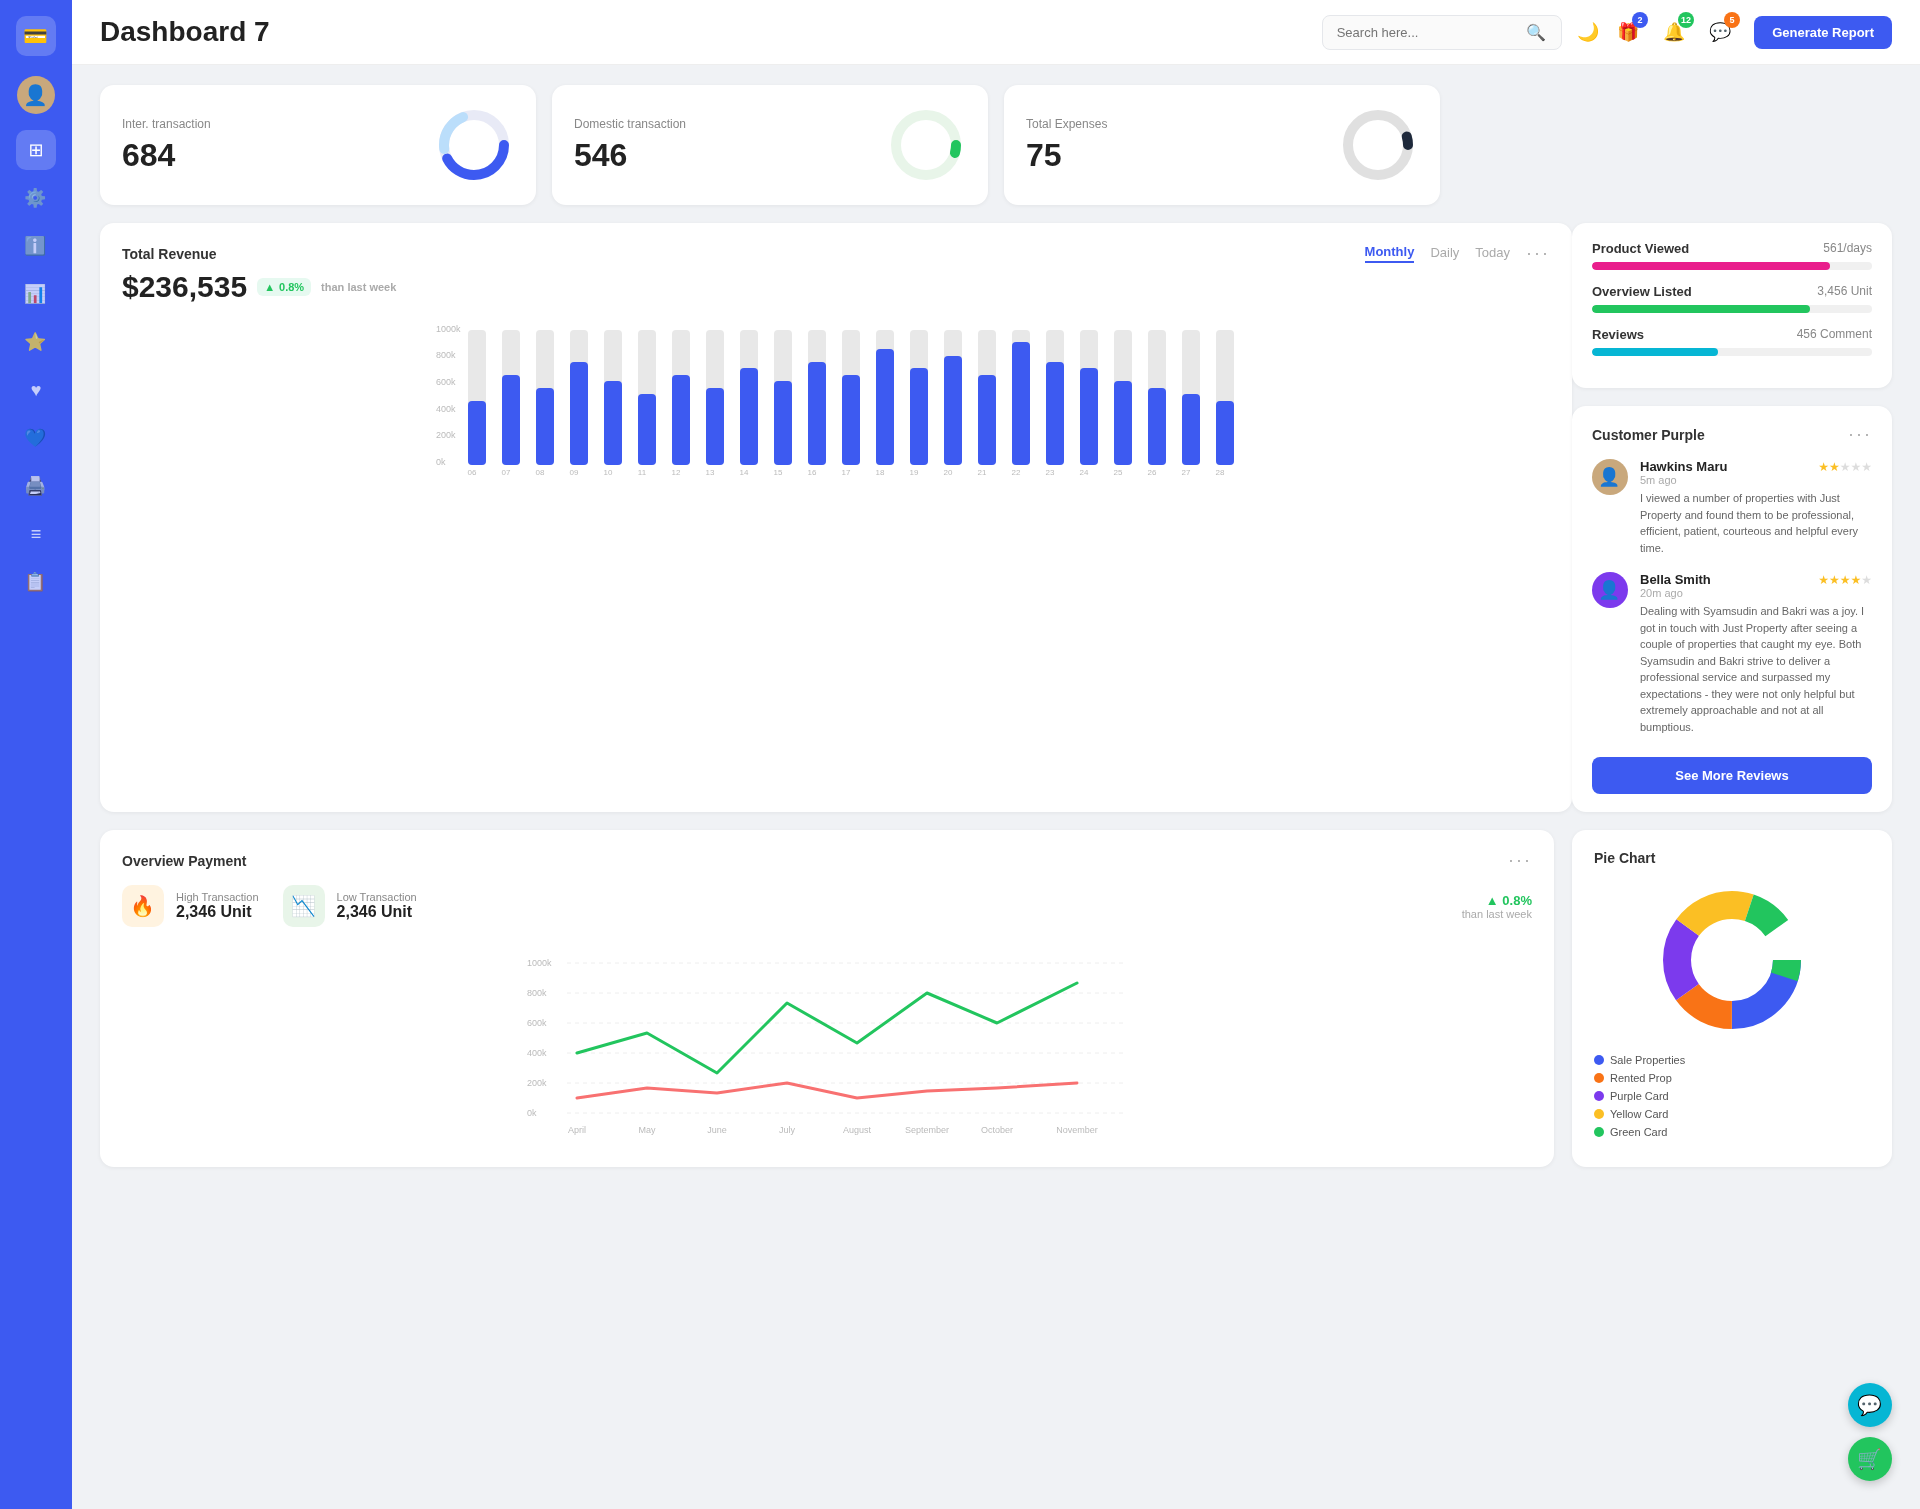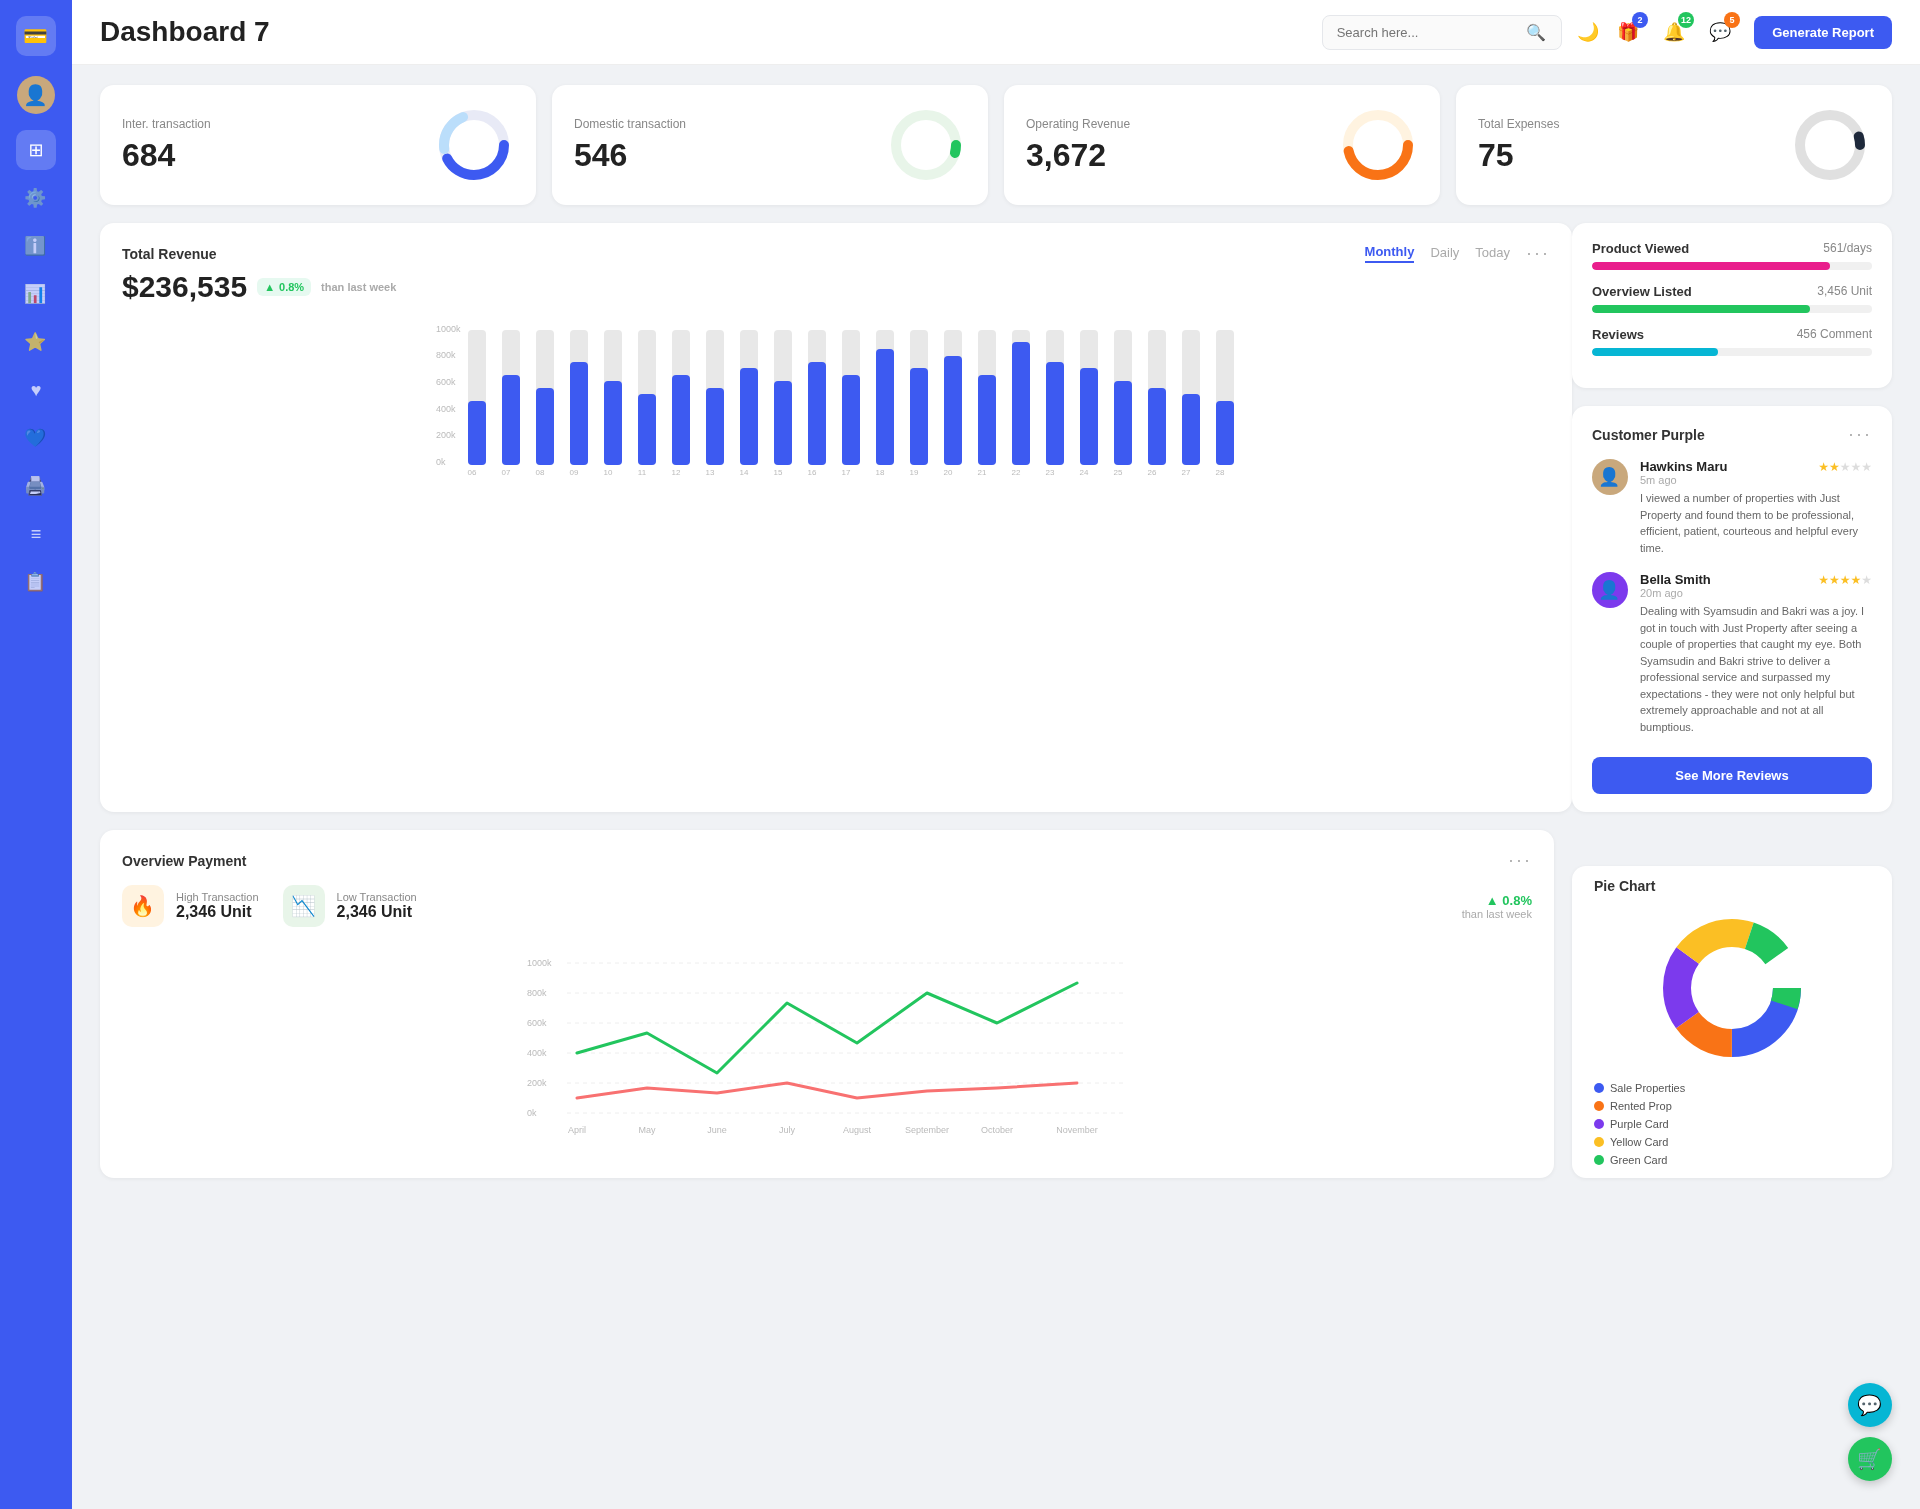--- a/index.html
+++ b/index.html
@@ -177,21 +177,21 @@
     .stat-box-label { font-size: 11px; color: #888; }
     .stat-box-value { font-size: 16px; font-weight: 700; color: #222; }
     .stat-pct { margin-left: auto; text-align: right; }
     .pct-green { color: #22c55e; font-size: 13px; font-weight: 700; }
     .pct-note { color: #aaa; font-size: 11px; }
 
     
     .line-chart-svg { width: 100%; height: 200px; }
 
     
-    .pie-card { background: white; border-radius: 14px; padding: 12px 22px; box-shadow: 0 1px 4px rgba(0,0,0,0.06); margin-top: 36px; }
+    .pie-card { background: white; border-radius: 14px; padding: 20px 22px; box-shadow: 0 1px 4px rgba(0,0,0,0.06); }
     .pie-title { font-size: 14px; font-weight: 600; color: #333; margin-bottom: 14px; }
     .pie-container { display: flex; flex-direction: column; align-items: center; gap: 14px; }
     .pie-svg { width: 160px; height: 160px; }
     .legend { display: grid; grid-template-columns: 1fr; gap: 6px 16px; width: 100%; }
     .legend-item { display: flex; align-items: center; gap: 6px; font-size: 11px; color: #555; }
     .legend-dot { width: 10px; height: 10px; border-radius: 50%; flex-shrink: 0; }
 
     
     .review-card { background: white; border-radius: 14px; padding: 18px 20px; box-shadow: 0 1px 4px rgba(0,0,0,0.06); }
     .review-header { display: flex; justify-content: space-between; align-items: center; margin-bottom: 14px; }
@@ -299,30 +299,20 @@
         <div>
           <div class="stat-label">Domestic transaction</div>
           <div class="stat-value">546</div>
         </div>
         <svg class="donut" viewBox="0 0 80 80">
           <circle cx="40" cy="40" r="30" fill="none" stroke="#e8f5e9" stroke-width="10"></circle>
           <circle cx="40" cy="40" r="30" fill="none" stroke="#22c55e" stroke-width="10" stroke-dasharray="55 188.5" stroke-dashoffset="47" stroke-linecap="round"></circle>
         </svg>
       </div>
 
-      <div class="stat-card">
-        <div>
-          <div class="stat-label">Operating Revenue</div>
-          <div class="stat-value">3,672</div>
-        </div>
-        <svg class="donut" viewBox="0 0 80 80">
-          <circle cx="40" cy="40" r="30" fill="none" stroke="#fff3e0" stroke-width="10"></circle>
-          <circle cx="40" cy="40" r="30" fill="none" stroke="#f97316" stroke-width="10" stroke-dasharray="135 188.5" stroke-dashoffset="47" stroke-linecap="round"></circle>
-        </svg>
-      </div>
 
       <div class="stat-card">
         <div>
           <div class="stat-label">Total Expenses</div>
           <div class="stat-value">75</div>
         </div>
         <svg class="donut" viewBox="0 0 80 80">
           <circle cx="40" cy="40" r="30" fill="none" stroke="#e0e0e0" stroke-width="10"></circle>
           <circle cx="40" cy="40" r="30" fill="none" stroke="#1e293b" stroke-width="10" stroke-dasharray="38 188.5" stroke-dashoffset="47" stroke-linecap="round"></circle>
         </svg>

